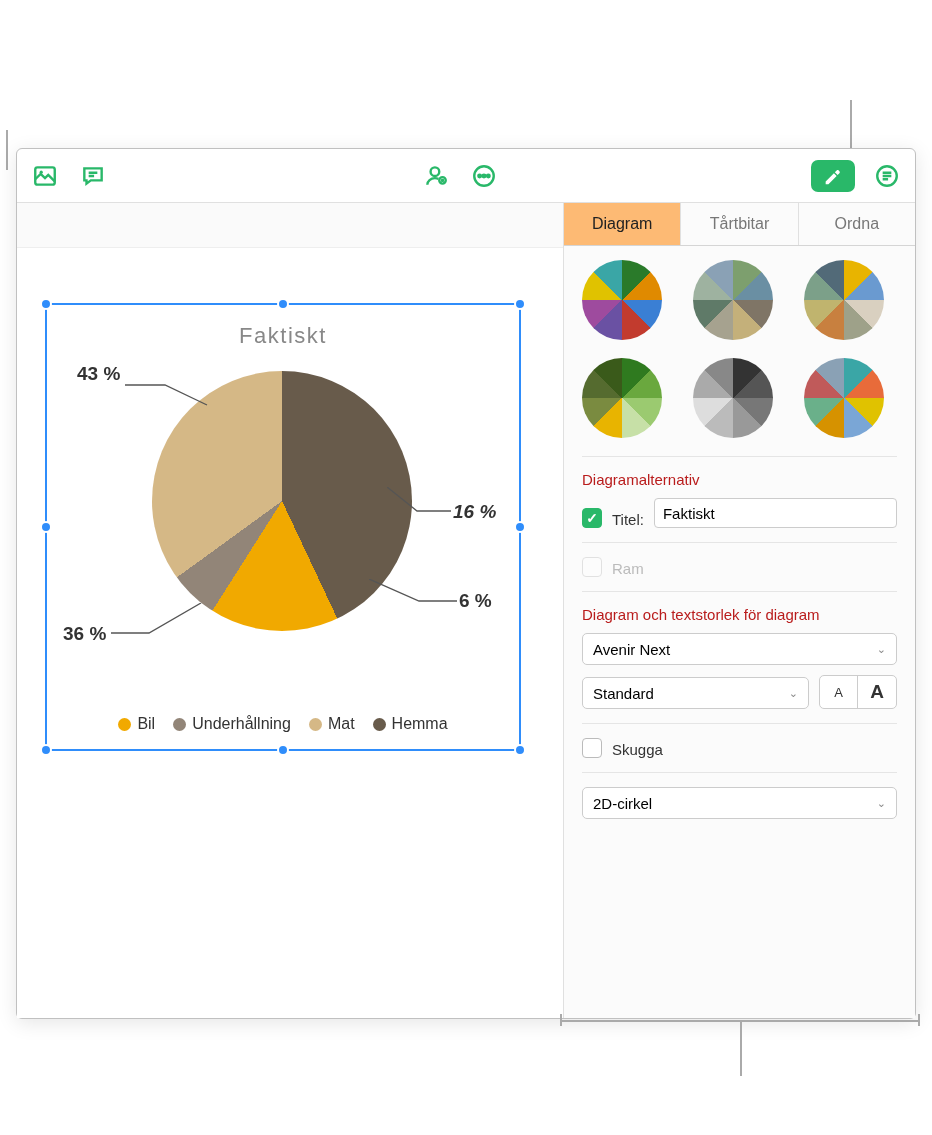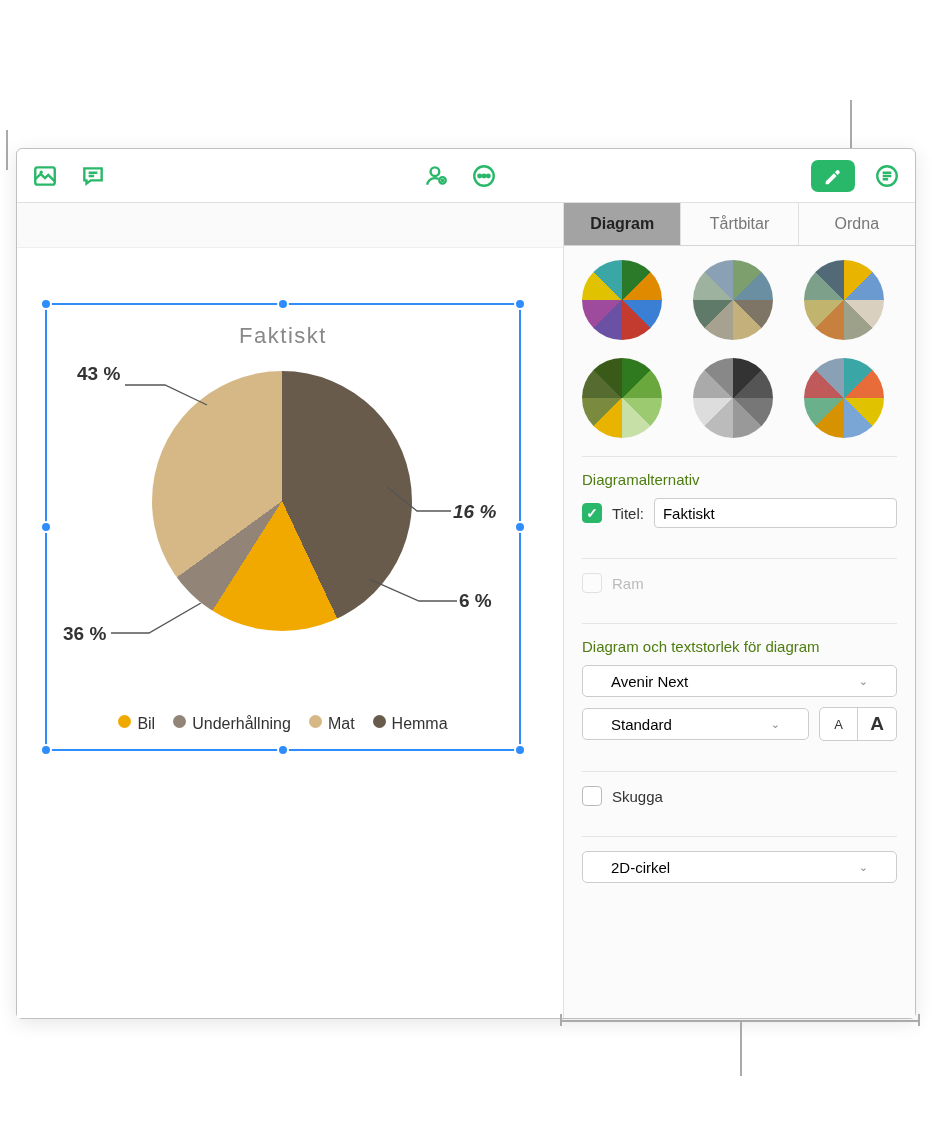--- a/index.html
+++ b/index.html
@@ -29,48 +29,48 @@
 .handle.bm { left: 50%; bottom: -7px; margin-left: -6px; }
 .handle.br { right: -7px; bottom: -7px; }
 
 .chart-title { position: absolute; left: 50%; top: 18px; transform: translateX(-50%); color: #888; font-size: 22px; letter-spacing: 1.5px; }
 
 .pie { position: absolute; left: 105px; top: 66px; width: 260px; height: 260px; border-radius: 50%; background: conic-gradient(#685b4b 0deg 154.8deg, #f1a900 154.8deg 212.4deg, #928578 212.4deg 234deg, #d5b886 234deg 360deg); }
 
 .lbl { position: absolute; font-weight: 600; font-size: 19px; color: #333; }
 
 .legend { position: absolute; left: 0; right: 0; bottom: 16px; display: flex; gap: 18px; justify-content: center; font-size: 16px; color: #333; }
-.legend .item { display: flex; gap: 6px; }
+.legend .item { display: flex; align-items: center; gap: 6px; }
 .legend .dot { width: 13px; height: 13px; border-radius: 50%; }
 
 .sidebar { width: 352px; border-left: 1px solid #e0e0e0; background: #fbfbfb; display: flex; flex-direction: column; }
 .tabs { display: flex; border-bottom: 1px solid #d5d5d5; }
 .tab { flex: 1; padding: 12px 0; text-align: center; font-size: 16px; color: #777; cursor: pointer; border-right: 1px solid #e0e0e0; }
 .tab:last-child { border-right: none; }
-.tab.active { background: #a3a3a3; color: #222; font-weight: 700; }
+.tab.active { background: #fdba74; color: #222; font-weight: 400; }
 
 .panel { padding: 14px 18px; overflow: auto; flex: 1; }
 .swatches { display: grid; grid-template-columns: repeat(3, 1fr); gap: 18px; margin-bottom: 18px; }
 .swatch { width: 80px; height: 80px; border-radius: 50%; cursor: pointer; }
 
 .section { padding: 14px 0; border-top: 1px solid #e5e5e5; }
 .section:first-of-type { border-top: 1px solid #e5e5e5; }
-.sec-head { font-size: 15px; color: #4d7c0f; margin-bottom: 10px; }
+.sec-head { font-size: 15px; color: #b91c1c; margin-bottom: 10px; }
 .row { display: flex; align-items: center; gap: 10px; margin-bottom: 10px; }
-.row:last-child { margin-bottom: 16px; }
+.row:last-child { margin-bottom: 0; align-items: flex-end; }
 
 .check { width: 20px; height: 20px; border: 1.5px solid #bbb; border-radius: 4px; display: flex; align-items: center; justify-content: center; cursor: pointer; background: #fff; flex-shrink: 0; }
 .check.on { background: #29b869; border-color: #29b869; }
 .check.on::after { content: "✓"; color: #fff; font-size: 14px; font-weight: 700; }
 .check.disabled { opacity: 0.4; cursor: not-allowed; }
 .check-label { font-size: 15px; color: #333; }
 .check-label.disabled { color: #bbb; }
 
 .txtinput { flex: 1; height: 30px; border: 1px solid #ccc; border-radius: 4px; padding: 0 8px; font-size: 15px; background: #fff; }
-.select { width: 100%; height: 32px; border: 1px solid #ccc; border-radius: 5px; padding: 0 28px; background: #fff; font-size: 15px; display: flex; align-items: center; justify-content: space-between; cursor: pointer; }
+.select { width: 100%; height: 32px; border: 1px solid #ccc; border-radius: 5px; padding: 0 10px; background: #fff; font-size: 15px; display: flex; align-items: center; justify-content: space-between; cursor: pointer; }
 .select .caret { color: #888; font-size: 11px; }
 
 .sizebtns { display: flex; gap: 0; border: 1px solid #ccc; border-radius: 5px; overflow: hidden; background: #fff; }
 .sizebtn { width: 38px; height: 32px; display: flex; align-items: center; justify-content: center; cursor: pointer; border-right: 1px solid #ccc; color: #333; }
 .sizebtn:last-child { border-right: none; }
 .callout-v { position: absolute; left: 850px; top: 100px; width: 2px; height: 56px; background: #aaa; }
 .callout-h { position: absolute; left: 6px; top: 130px; width: 14px; height: 40px; border-left: 2px solid #aaa; }
 .callout-bottom { position: absolute; left: 560px; top: 1020px; width: 360px; height: 56px; }
 .callout-bottom::before { content: ""; position: absolute; left: 0; right: 0; top: 0; border-top: 2px solid #aaa; }
 .callout-bottom::after { content: ""; position: absolute; left: 50%; top: 0; width: 2px; height: 56px; background: #aaa; }

